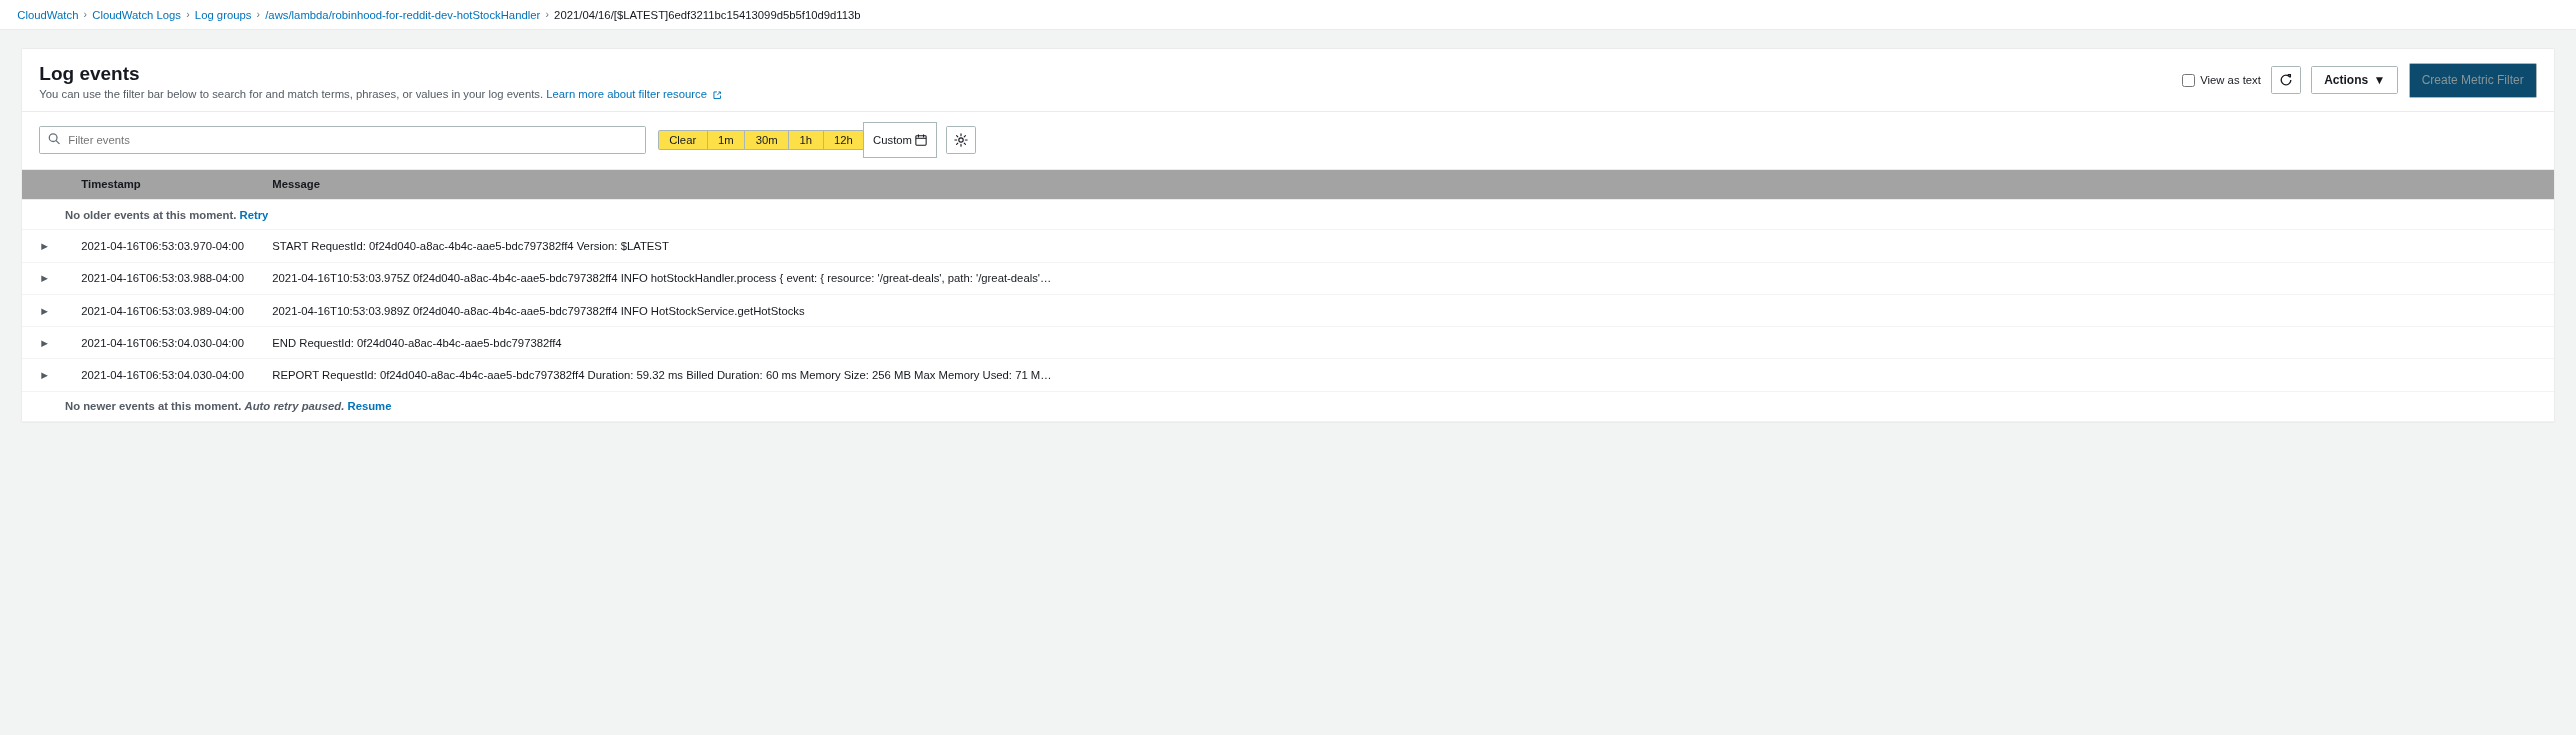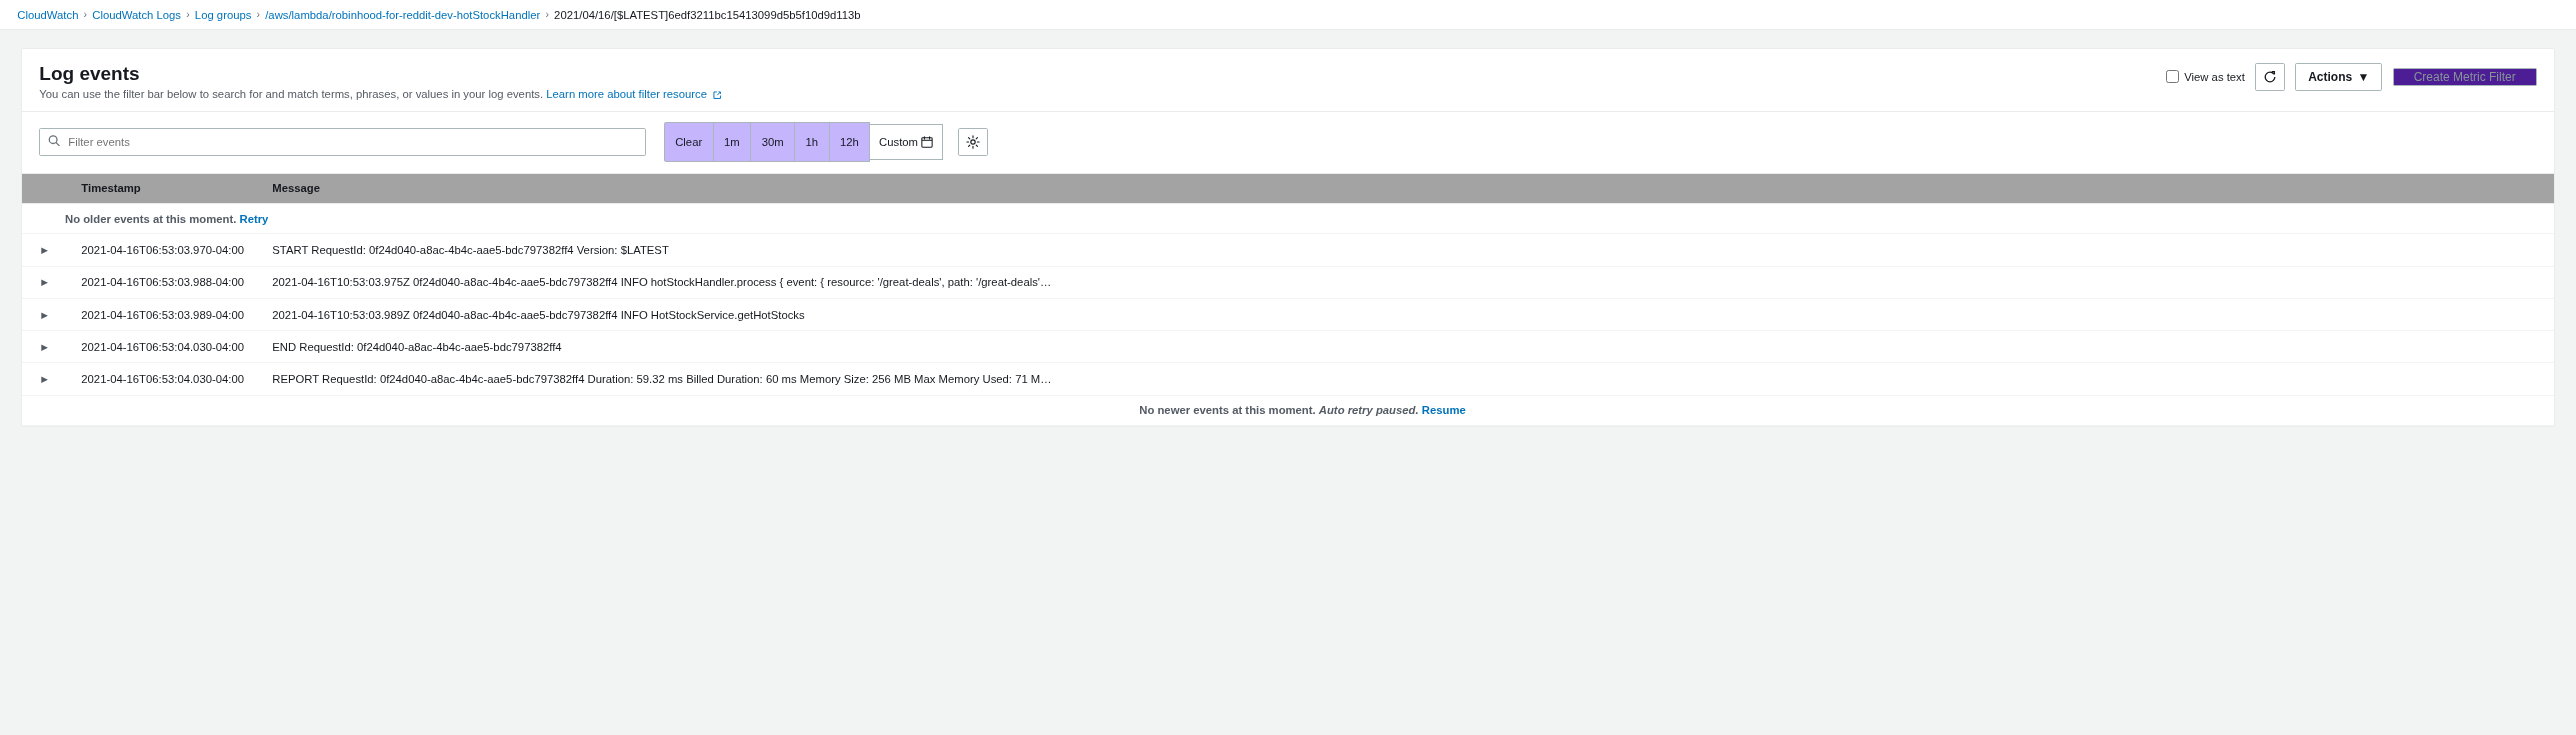--- a/index.html
+++ b/index.html
@@ -116,38 +116,38 @@
       border-radius: 1.7px;
       cursor: pointer;
       display: flex;
       align-items: center;
       gap: 5.2px;
       font-size: 12px;
       font-weight: 700;
       color: #16191f;
     }
     .btn-create-metric {
-      height: 18px;
-      padding: 0 20px;
-      border: 0.9px solid #aab7b8;
-      background: #4c1d95;
+      height: 35px;
+      padding: 0 12px;
+      border: 0.9px solid #aab7b8;
+      background: #0c4a6e;
       border-radius: 1.7px;
       cursor: pointer;
       font-size: 12px;
       color: #879596;
       pointer-events: none;
     }
 
     
     .filter-bar {
       padding: 10.4px 17.3px;
       border-bottom: 0.9px solid #e9ebed;
       display: flex;
       align-items: center;
-      gap: 8px;
+      gap: 2px;
     }
     .search-wrapper {
       flex: 1;
       position: relative;
       max-width: 607px;
     }
     .search-icon-inside {
       position: absolute;
       left: 8.7px;
       top: 50%;
@@ -166,24 +166,24 @@
       outline: none;
     }
 
     .time-controls {
       display: flex;
       align-items: center;
       margin-left: 10.4px;
       gap: 0;
     }
     .time-btn {
-      height: 40px;
+      height: 20px;
       padding: 0 10.4px;
       border: 0.9px solid #aab7b8;
-      background: #c4b5fd;
+      background: #fde047;
       font-size: 11.3px;
       cursor: pointer;
       color: #16191f;
       margin-left: -0.9px;
     }
     .time-btn:first-child { border-radius: 1.7px 0 0 1.7px; }
     .time-btn-custom {
       height: 36px;
       padding: 0 8.7px;
       border: 0.9px solid #aab7b8;
@@ -261,21 +261,20 @@
     .info-row td {
       text-align: left;
       padding: 8.7px 14px 8.7px 43px;
       color: #545b64;
       font-size: 11.3px;
       background: #fff;
       font-weight: bold;
     }
     .info-row-bottom td {
       padding: 8.7px 14px 8.7px 43px;
-      text-align: center;
     }
     .link-blue {
       color: #0073bb;
       text-decoration: none;
       cursor: pointer;
     }
     .italic { font-style: italic; }
 
     
     .refresh-svg {

